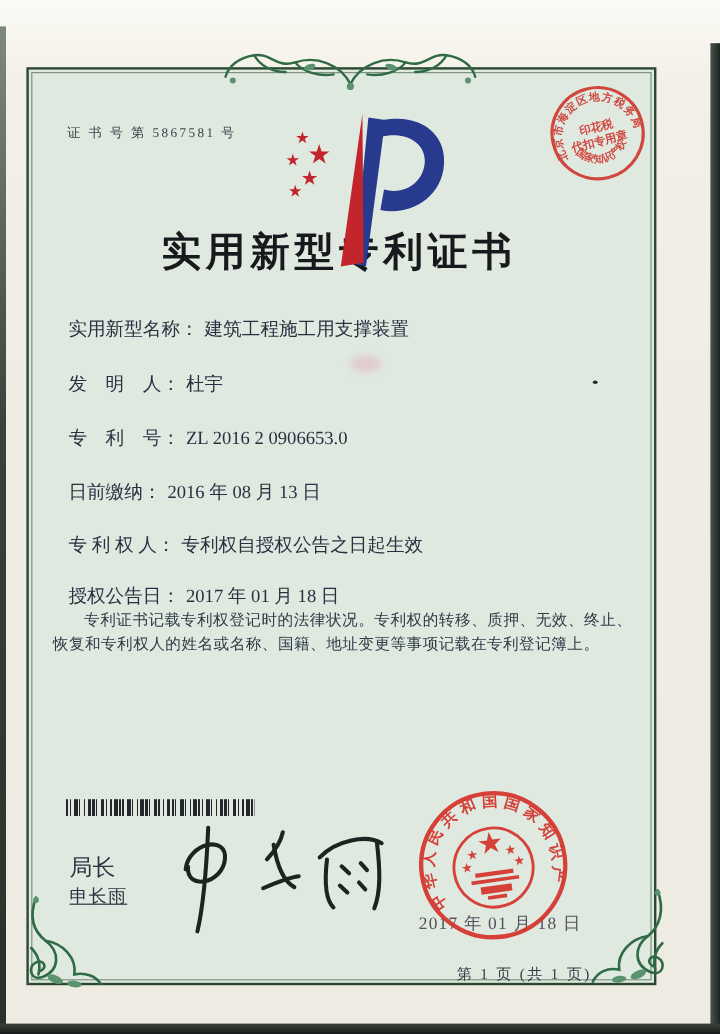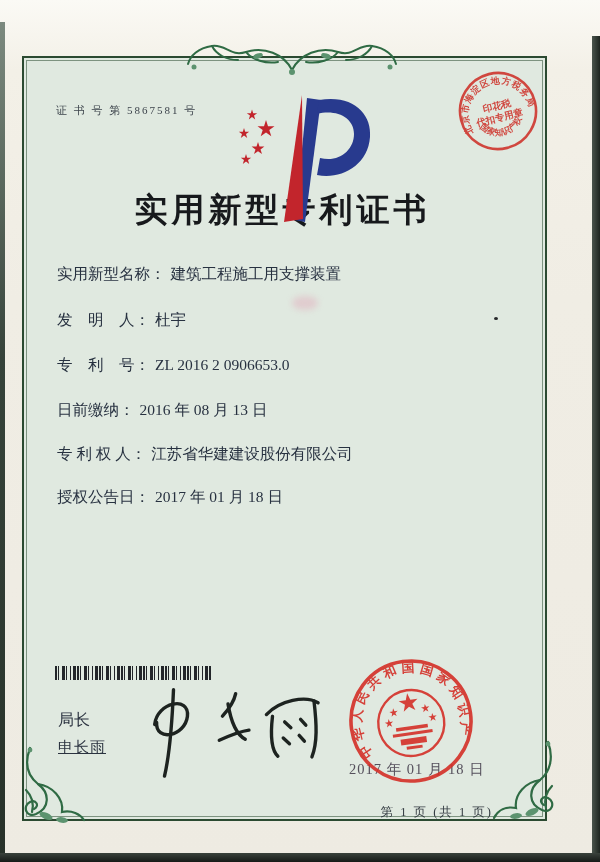--- a/index.html
+++ b/index.html
@@ -34,21 +34,21 @@
   .field{left:57px;font-size:15.5px;color:#273140;white-space:nowrap;}
   .field .val{margin-left:5px;text-align:center;}
   .paras{left:44px;top:507px;width:483px;z-index:5;position:absolute;}
   .paras p{margin:0;font-size:13px;line-height:19.5px;letter-spacing:.4px;color:#2d3b46;
            text-indent:2em;text-align:justify;}
   .barcode{position:absolute;left:55px;top:666px;width:157px;height:14px;z-index:5;
     background:repeating-linear-gradient(90deg,
       #23262a 0 2px,transparent 2px 3px,#23262a 3px 4px,transparent 4px 7px,
       #23262a 7px 10px,transparent 10px 11px,#23262a 11px 12px,transparent 12px 15px,
       #23262a 15px 16px,transparent 16px 18px,#23262a 18px 21px,transparent 21px 22px);}
-  .director-title{left:58px;top:710px;font-size:16px;color:#2b3340;}
+  .director-title{left:58px;top:710px;font-size:19px;color:#2b3340;}
   .director-name{left:58px;top:738px;font-size:15px;color:#2b3340;letter-spacing:1px;text-decoration:underline;}
   .issue-date{left:349px;top:760px;font-size:14.5px;color:#55505c;letter-spacing:1px;z-index:4;}
   .footer{left:22px;top:804px;width:471px;text-align:right;font-size:12.5px;color:#343c42;letter-spacing:2px;}
   .svgabs{position:absolute;z-index:6;pointer-events:none;}
   .speck{position:absolute;left:494px;top:317px;width:4px;height:3px;background:#26282a;border-radius:50%;z-index:5;}
   .smudge{position:absolute;left:292px;top:296px;width:26px;height:14px;background:rgba(226,130,160,.28);
           border-radius:50%;filter:blur(3px);z-index:4;}
 </style>
 </head>
 <body>
@@ -149,30 +149,31 @@
 <div class="txt field" style="top:310px">
   <span>发　明　人</span><span>：</span><span class="val">杜宇</span>
 </div>
 <div class="txt field" style="top:355px">
   <span>专　利　号</span><span>：</span><span class="val">ZL 2016 2 0906653.0</span>
 </div>
 <div class="txt field" style="top:400px">
   <span>日前缴纳</span><span>：</span><span class="val">2016 年 08 月 13 日</span>
 </div>
 <div class="txt field" style="top:444px">
-  <span>专 利 权 人</span><span>：</span><span class="val">江苏省华建建设股份有限公司</span>
+  <span>专 利 权 人</span><span>：</span><span class="val">专利权自授权公告之日起生效</span>
 </div>
 <div class="txt field" style="top:487px">
   <span>授权公告日</span><span>：</span><span class="val">2017 年 01 月 18 日</span>
 </div>
 
 <div class="smudge"></div>
 <div class="speck"></div>
 
 <div class="paras">
+  <p>专利证书记载专利权登记时的法律状况。专利权的转移、质押、无效、终止、恢复和专利权人的姓名或名称、国籍、地址变更等事项记载在专利登记簿上。</p>
 </div>
 
 <div class="barcode"></div>
 
 <div class="txt director-title">局长</div>
 <div class="txt director-name">申长雨</div>
 
 <svg class="svgabs" style="left:125px;top:682px" width="205" height="100" viewBox="0 0 205 100">
   <g stroke="#1d2320" fill="none" stroke-width="3.4" stroke-linecap="round" transform="rotate(-2 100 50)">
     <path d="M30,40 C33,18 66,12 63,33 C60,53 30,58 32,38"></path>

